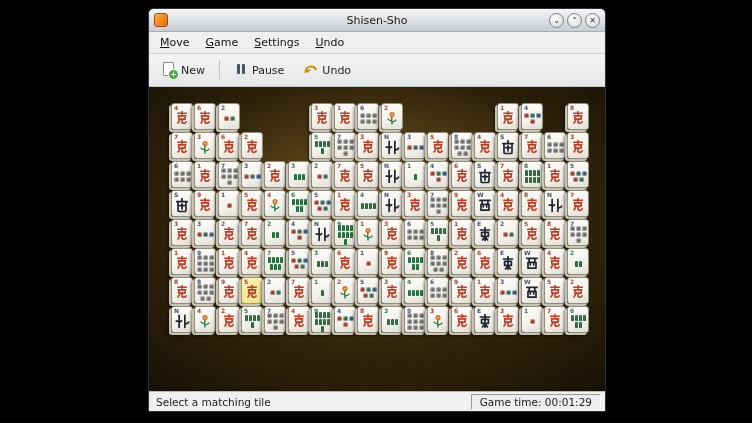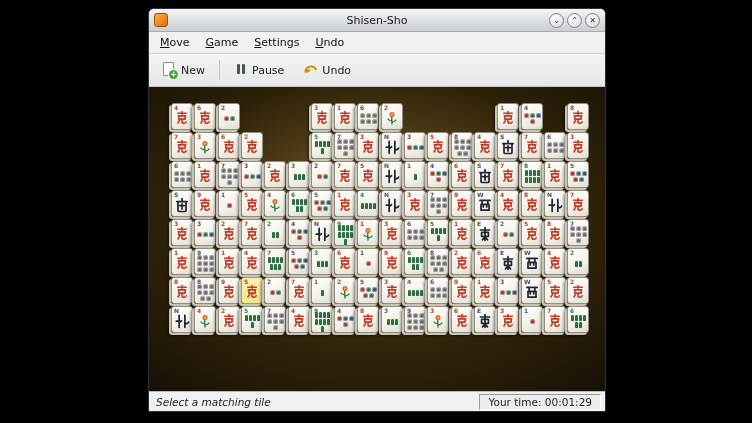--- a/index.html
+++ b/index.html
@@ -43,21 +43,21 @@
                      background:#fff; border:1px solid #8a8a8a; border-radius:1px; }
   .icon-new .plus { position:absolute; right:-1px; bottom:-1px; width:9px; height:9px;
                     border-radius:50%; background:#3faa38; color:#fff; font-size:8px;
                     line-height:9px; text-align:center; font-weight:bold;
                     box-shadow:0 0 0 1px #fff; }
 
   
   .statusbar { height:20px; flex:0 0 auto; display:flex; align-items:center;
                background:#eff0f1; border-top:1px solid #b8b9ba; font-size:10.5px; color:#222;
                padding:0 4px; gap:4px; }
-  .status-msg { flex:1; padding-left:3px;font-style:italic; }
+  .status-msg { flex:1; padding-left:3px; }
   .status-box { padding:1px 8px; border:1px solid; border-color:#9a9a9a #ffffff #ffffff #9a9a9a;
                 background:#eceded; white-space:nowrap; }
 
   
   .gamearea { position:relative; flex:1;
       background:
         radial-gradient(ellipse 62% 58% at 50% 40%, #8f6f2dcc 0%, #6b512066 45%, #00000000 75%),
         radial-gradient(ellipse 90% 90% at 50% 45%, #4a3814 0%, #2c2009 55%, #140f05 85%, #0b0803 100%);
       overflow:hidden; }
 
@@ -1160,16 +1160,16 @@
             <span class="bam"></span>
             <span class="bam"></span>
             <span class="bam"></span>
           </span>
         </div>
       </div>
   </div>
 
   <div class="statusbar">
     <div class="status-msg">Select a matching tile</div>
-    <div class="status-box">Your time: 00:01:29</div>
+    <div class="status-box">Game time: 00:01:29</div>
   </div>
 
 </div>
 
 </body></html>

